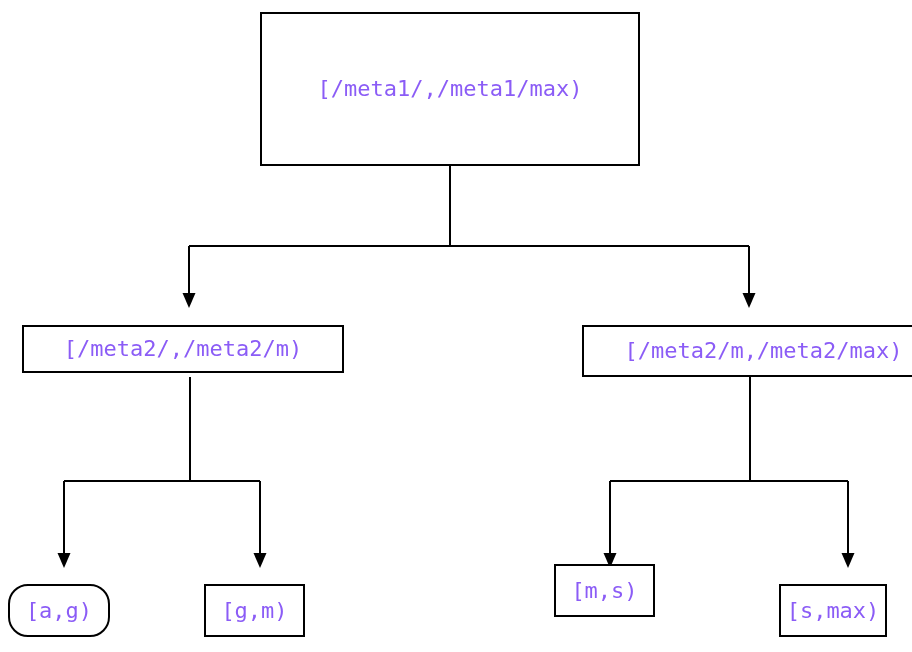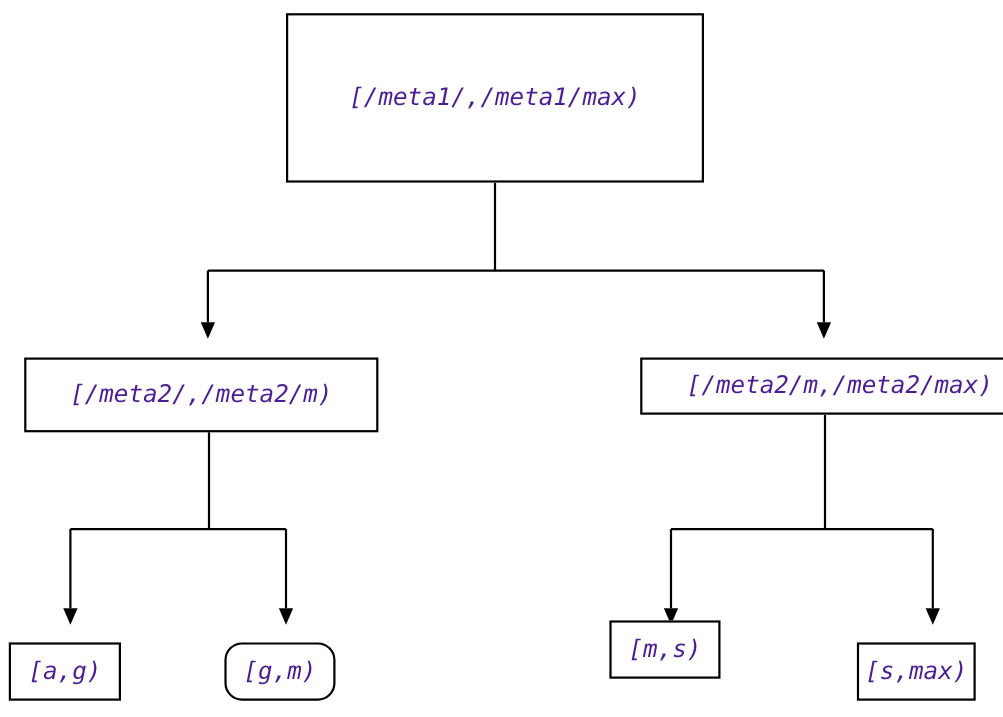--- a/index.html
+++ b/index.html
@@ -20,34 +20,33 @@
     left: 0;
     top: 0;
     width: 912px;
     height: 652px;
   }
   .node {
     position: absolute;
     box-sizing: border-box;
     border: 2px solid #000000;
     background: #ffffff;
-    color: #4c1d95;
+    color: #8b5cf6;
     display: flex;
     align-items: center;
     justify-content: center;
     font-size: 22px;
     line-height: 1;
     white-space: pre;
-    font-style: italic;
   }
   .node-root  { left: 260px; top: 12px;  width: 380px; height: 154px; }
-  .node-l2-left  { left: 22px;  top: 325px; width: 322px; height: 68px; }
+  .node-l2-left  { left: 22px;  top: 325px; width: 322px; height: 48px; }
   .node-l2-right { left: 582px; top: 325px; width: 363px; height: 52px; }
-  .node-leaf-ag   { left: 8px;   top: 584px; width: 102px; height: 53px; }
-  .node-leaf-gm   { left: 204px; top: 584px; width: 101px; height: 53px; border-radius: 16px; }
+  .node-leaf-ag   { left: 8px;   top: 584px; width: 102px; height: 53px; border-radius: 20px; }
+  .node-leaf-gm   { left: 204px; top: 584px; width: 101px; height: 53px; }
   .node-leaf-ms   { left: 554px; top: 564px; width: 101px; height: 53px; }
   .node-leaf-smax { left: 779px; top: 584px; width: 108px; height: 53px; }
   .edge-line {
     stroke: #000000;
     stroke-width: 2;
     fill: none;
   }
   .arrowhead {
     fill: #000000;
     stroke: none;

